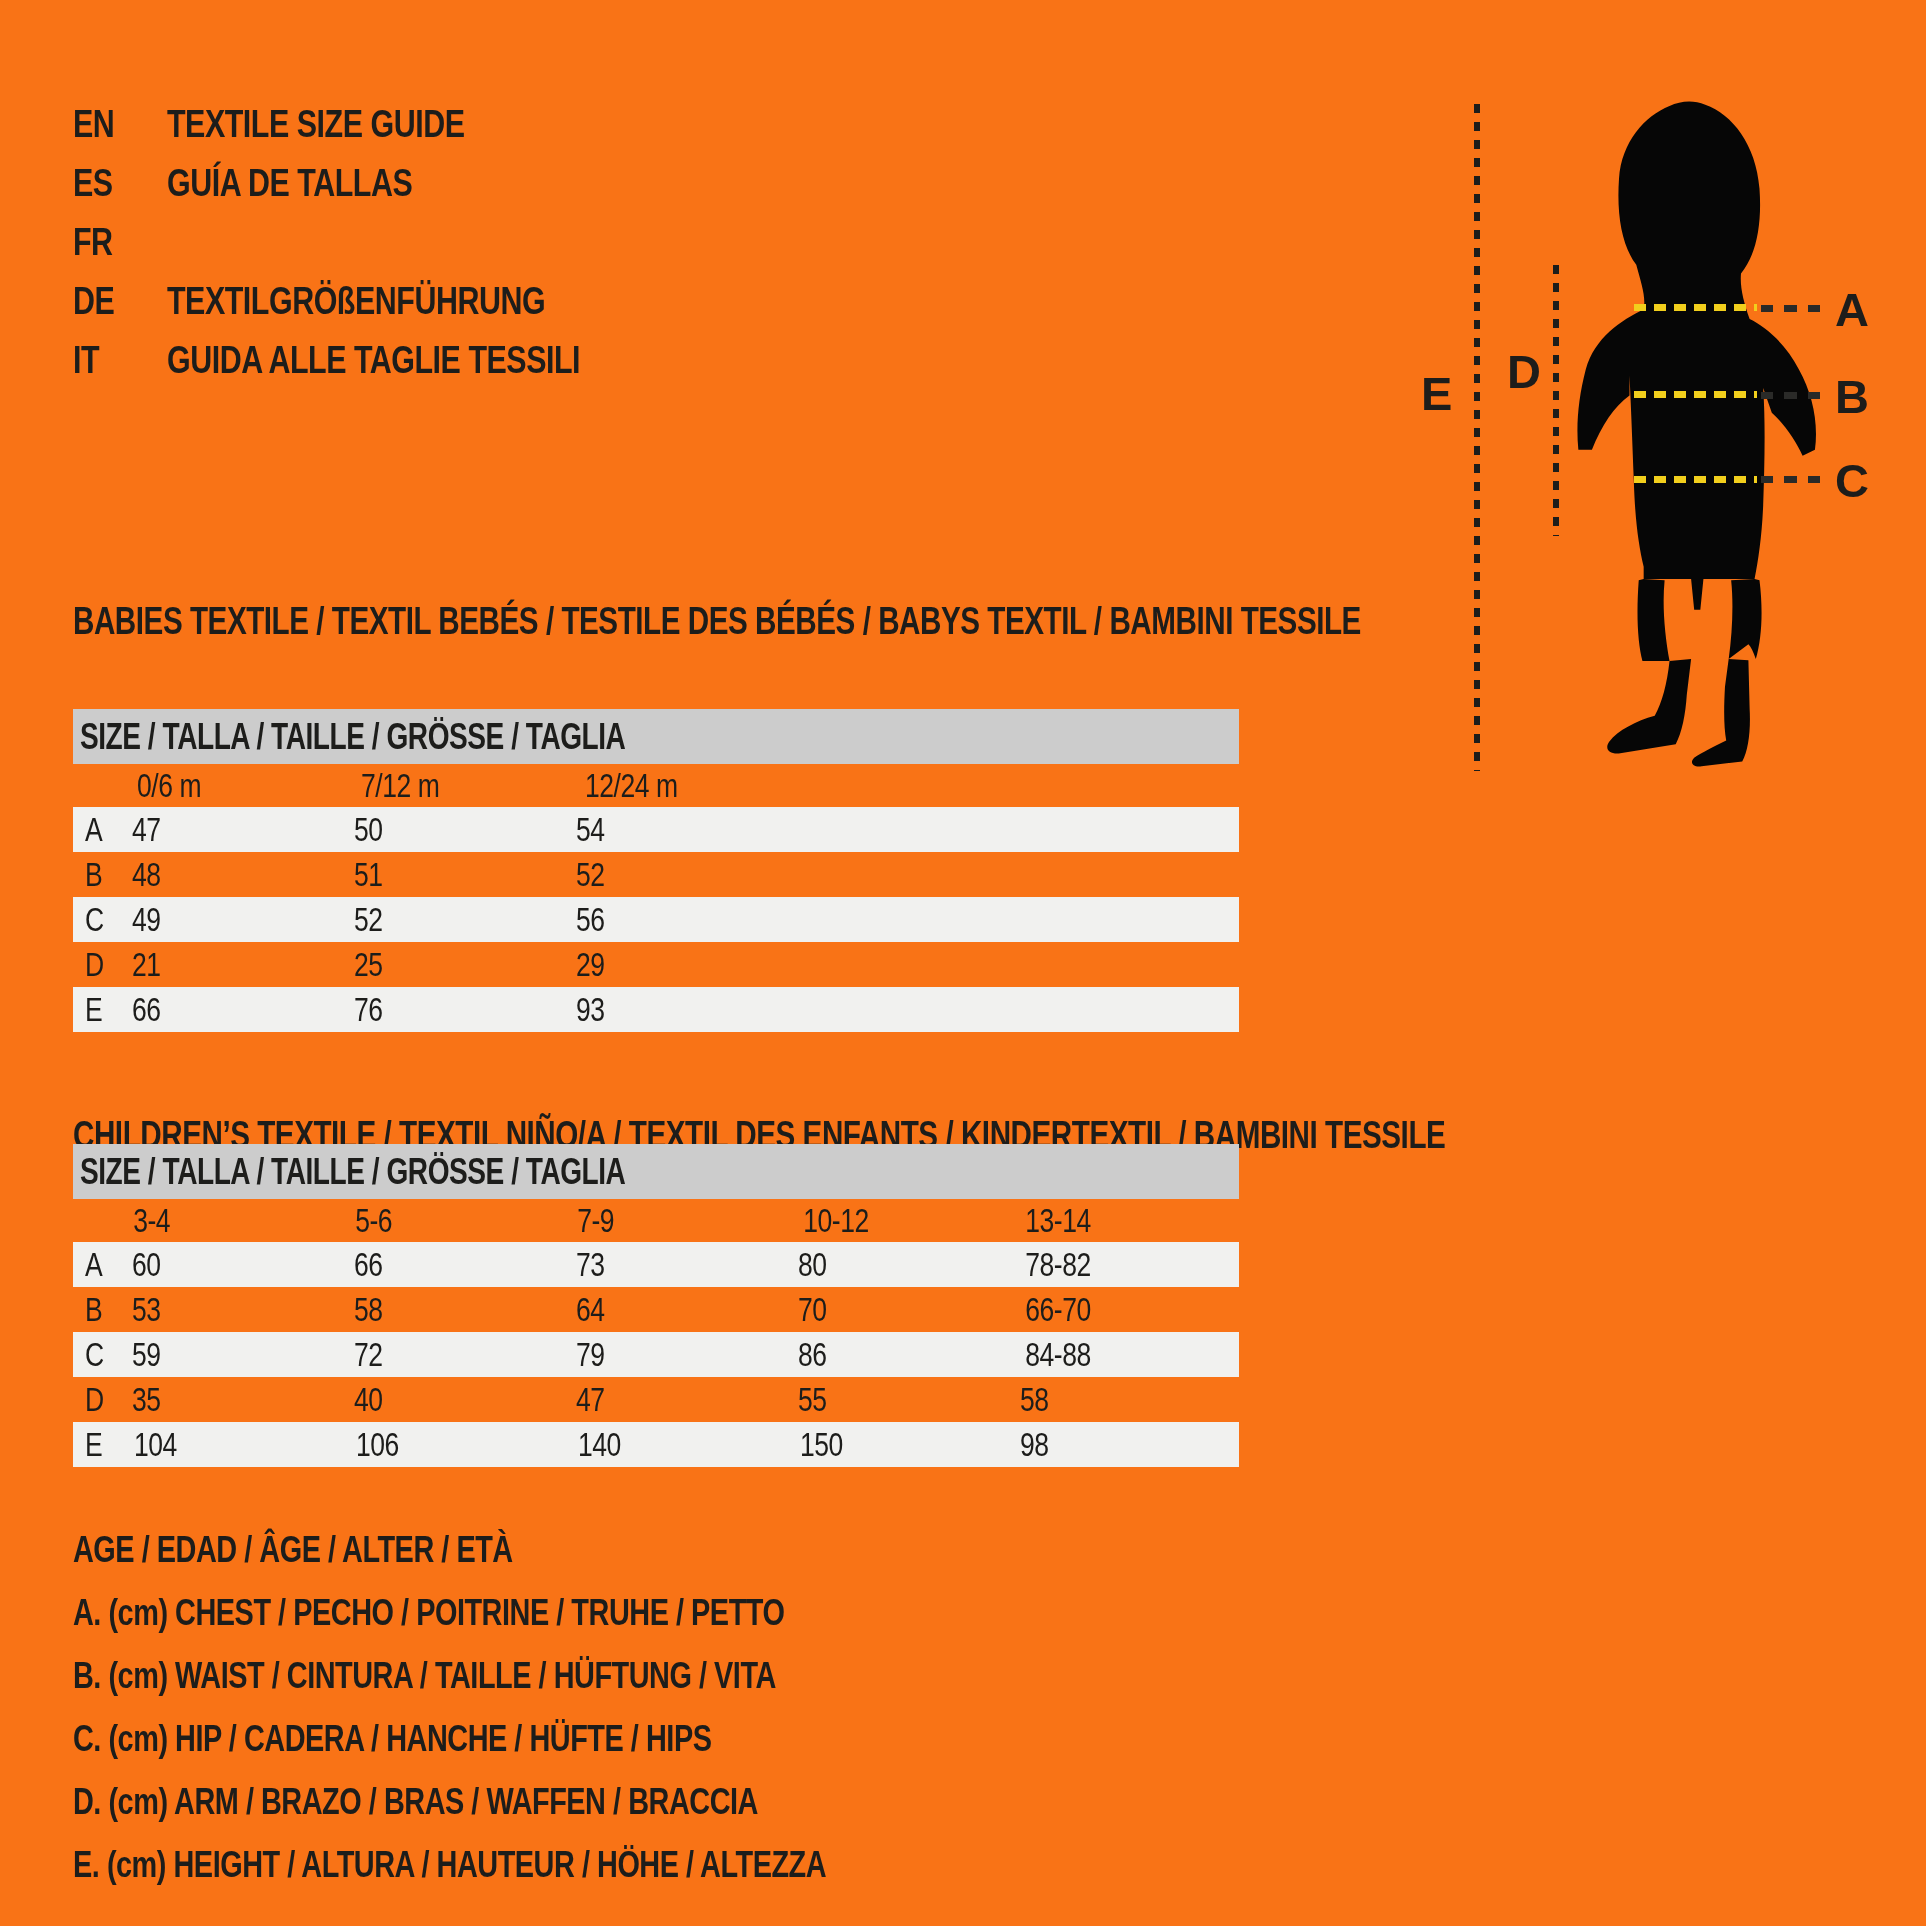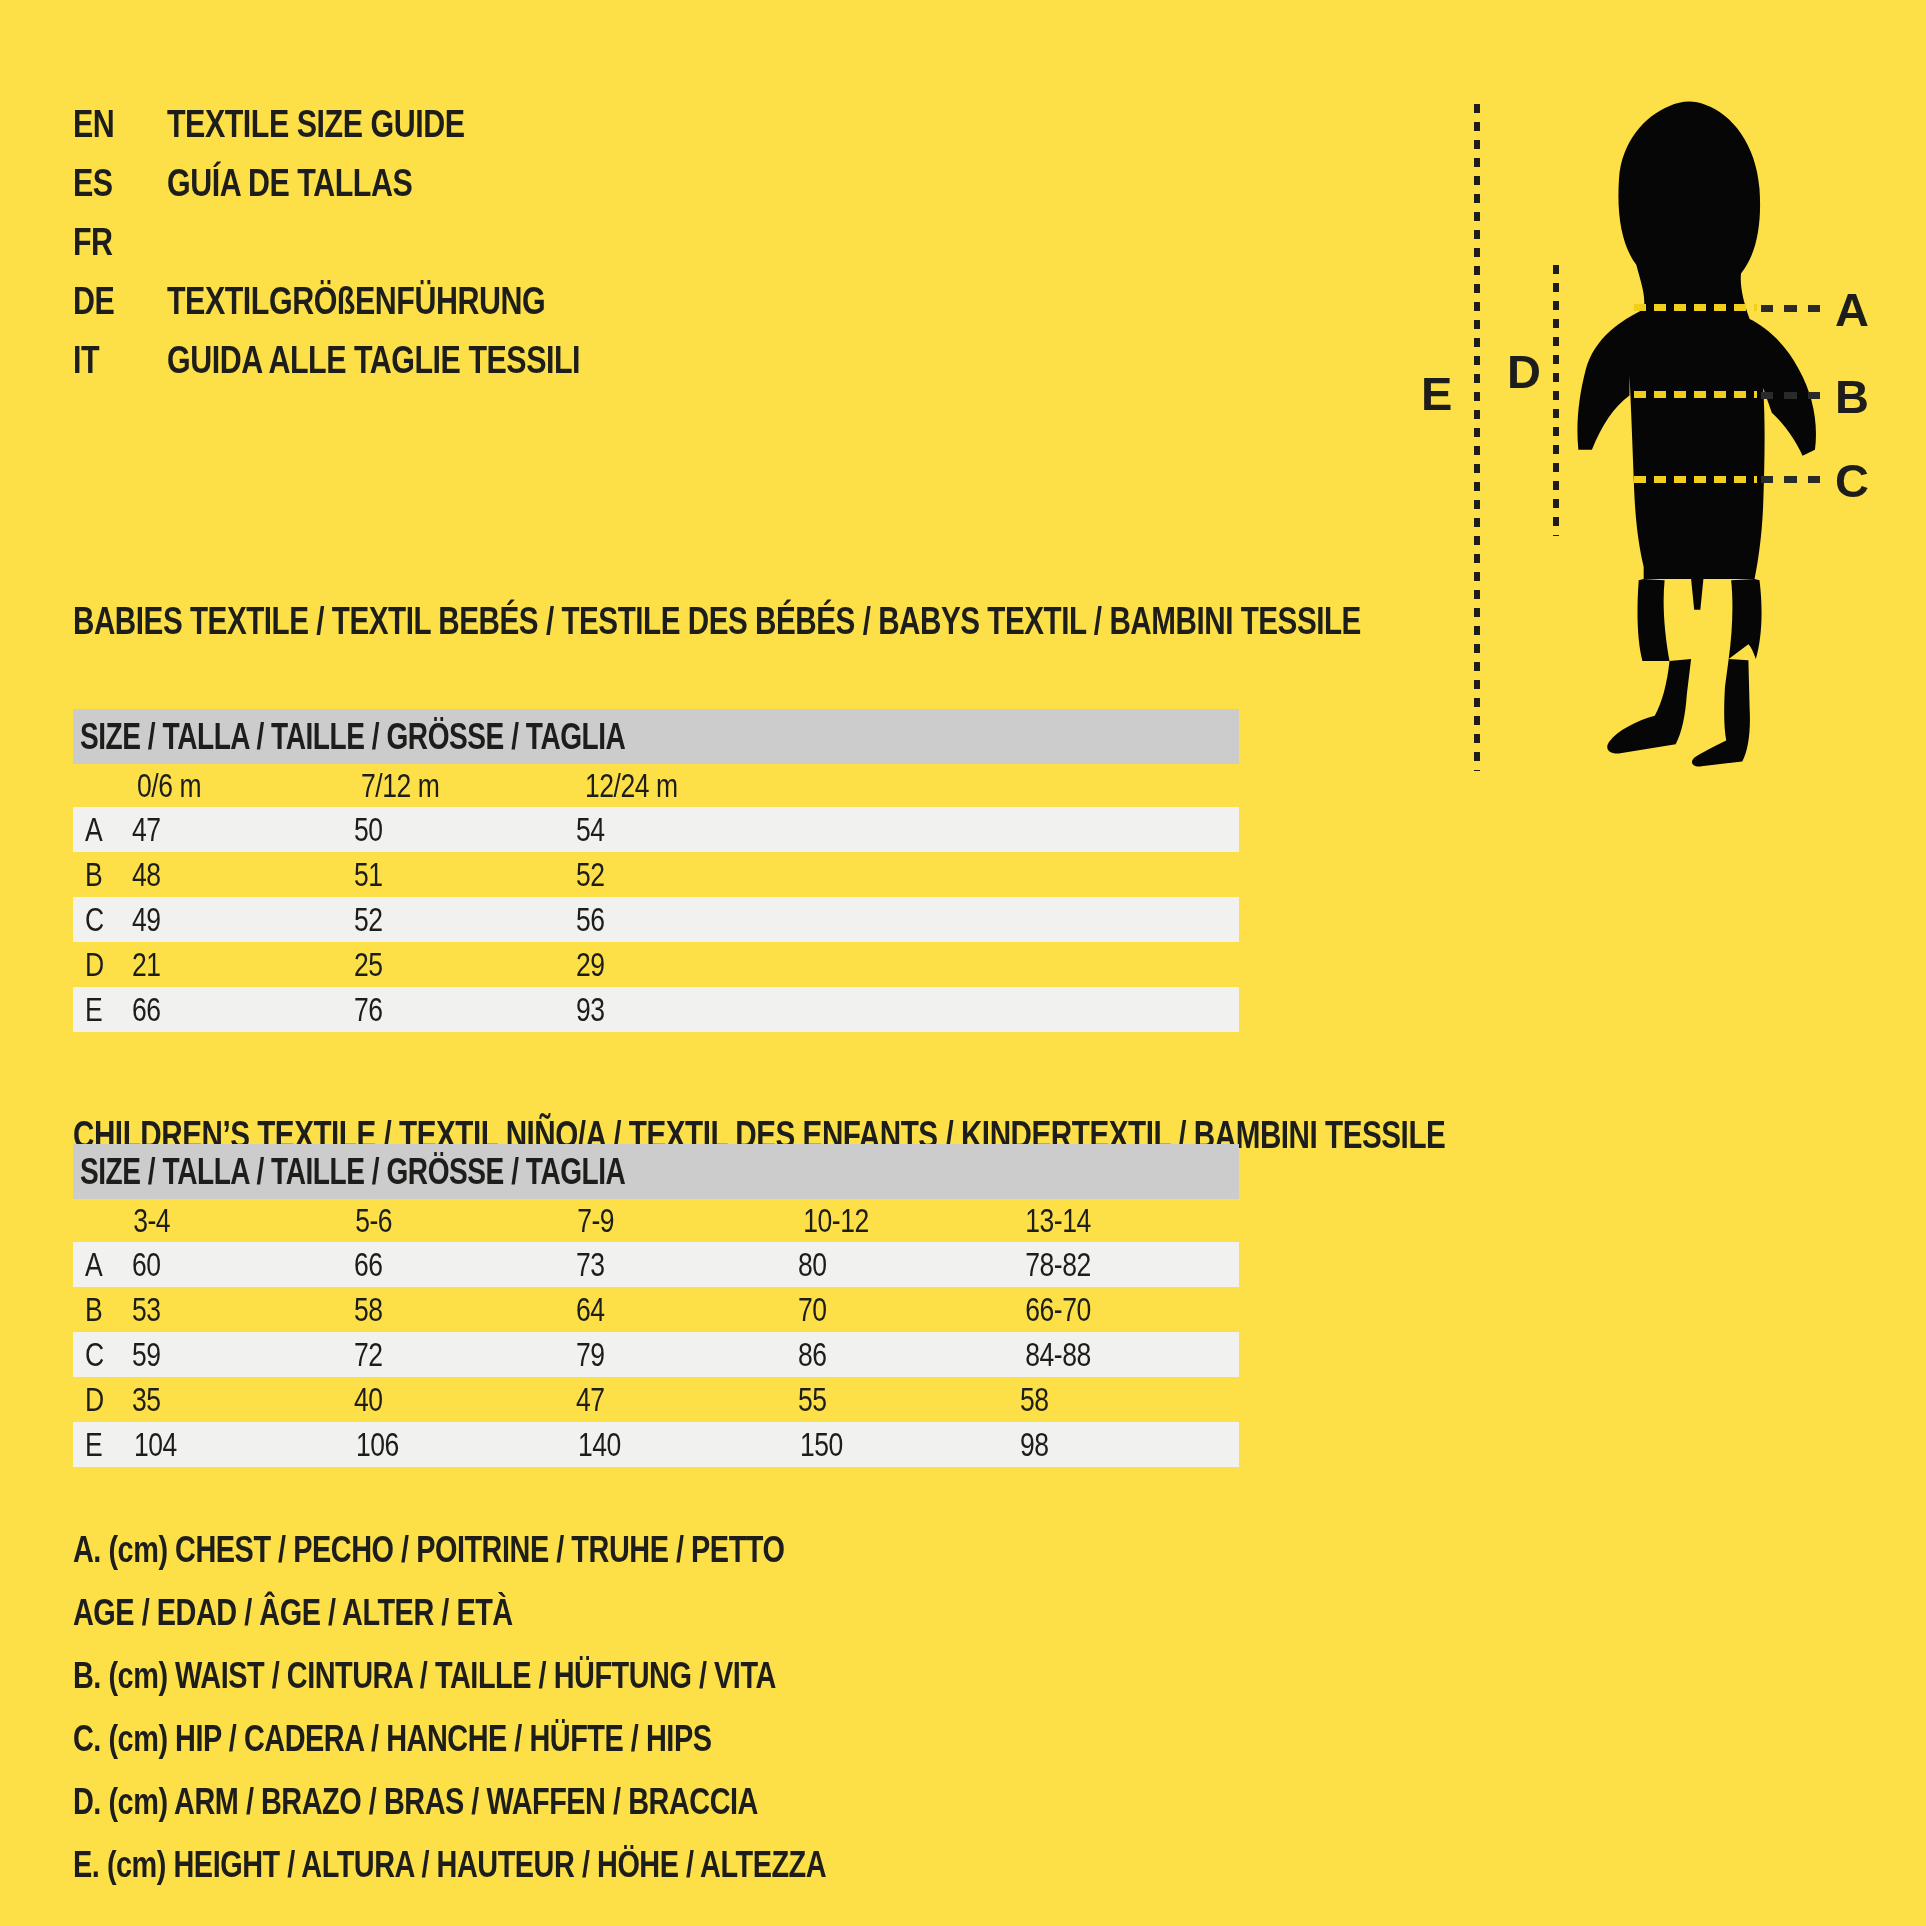--- a/index.html
+++ b/index.html
@@ -1,19 +1,19 @@
 <!DOCTYPE html>
 <html style="font-size:10px"><head>
 <meta charset="utf-8">
 <style>
   html,body { margin:0; padding:0; background:#ffffff; }
   .sheet {
     position:relative;
     width:1926px; height:1926px;
-    background:#fde047;
+    background:#f97316;
     color:#1d1d1b;
     font-family:"Liberation Sans", sans-serif;
     overflow:hidden;
   }
   
   .cx  { display:inline-block; transform:scaleX(0.78); transform-origin:0 50%; white-space:nowrap; letter-spacing:-0.6px; }
   .cxc { display:inline-block; transform:scaleX(0.78); transform-origin:50% 50%; white-space:nowrap; letter-spacing:-0.6px; }
 
   
   .lang-block { position:absolute; left:73px; top:94px; }
@@ -268,26 +268,26 @@
       <div class="t-cell"><span class="cxc">104</span></div>
       <div class="t-cell"><span class="cxc">106</span></div>
       <div class="t-cell"><span class="cxc">140</span></div>
       <div class="t-cell"><span class="cxc">150</span></div>
       <div class="t-cell"><span class="cxc">98</span></div>
     </div>
   </div>
 
   <div class="legend">
     <div class="legend-line">
+        <span class="cx">AGE / EDAD / ÂGE / ALTER / ETÀ</span>
+      </div>
+    <div class="legend-line">
         <span class="cx">A. (cm) CHEST / PECHO / POITRINE / TRUHE / PETTO</span>
       </div>
     <div class="legend-line">
-        <span class="cx">AGE / EDAD / ÂGE / ALTER / ETÀ</span>
-      </div>
-    <div class="legend-line">
         <span class="cx">B. (cm) WAIST / CINTURA / TAILLE / HÜFTUNG / VITA</span>
       </div>
     <div class="legend-line">
         <span class="cx">C. (cm) HIP / CADERA / HANCHE / HÜFTE / HIPS</span>
       </div>
     <div class="legend-line">
         <span class="cx">D. (cm) ARM / BRAZO / BRAS / WAFFEN / BRACCIA</span>
       </div>
     <div class="legend-line">
         <span class="cx">E. (cm) HEIGHT / ALTURA / HAUTEUR / HÖHE / ALTEZZA</span>

